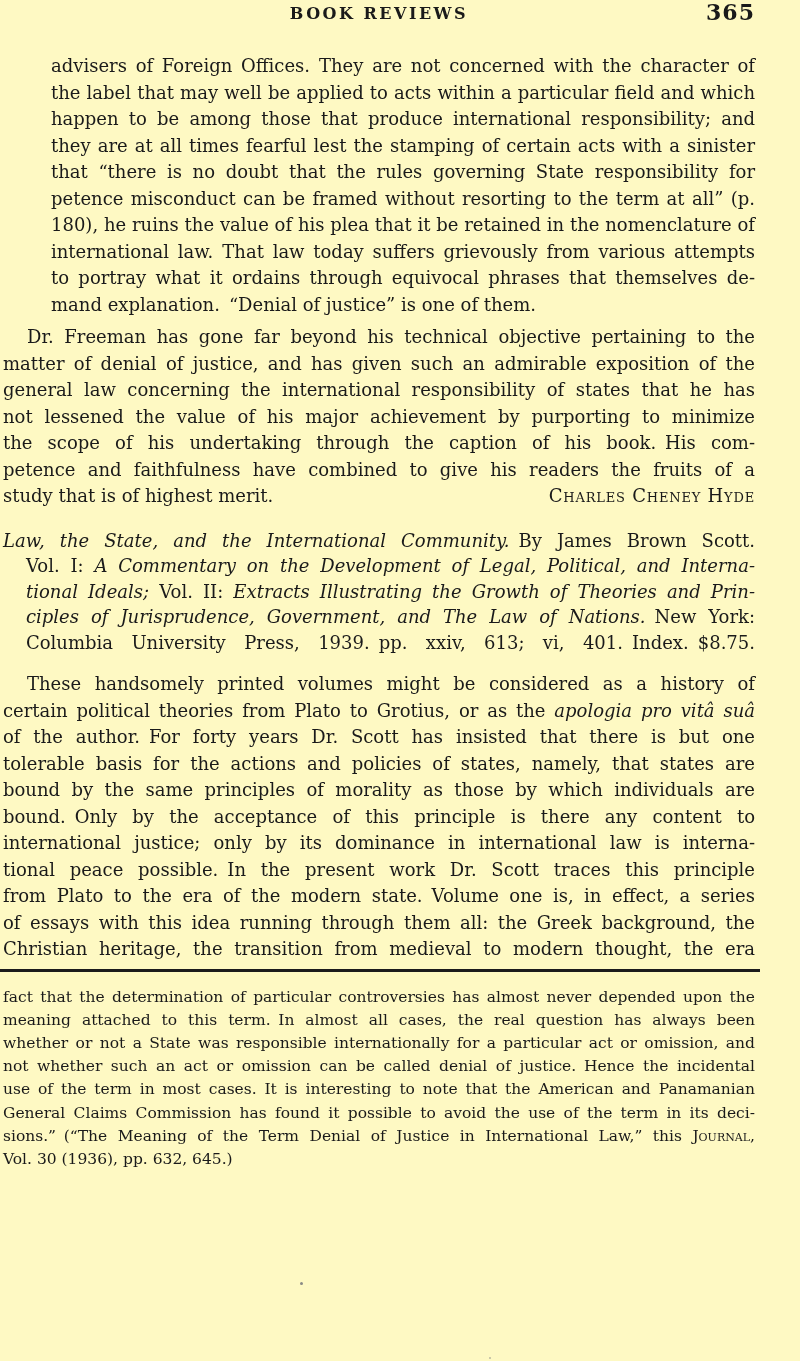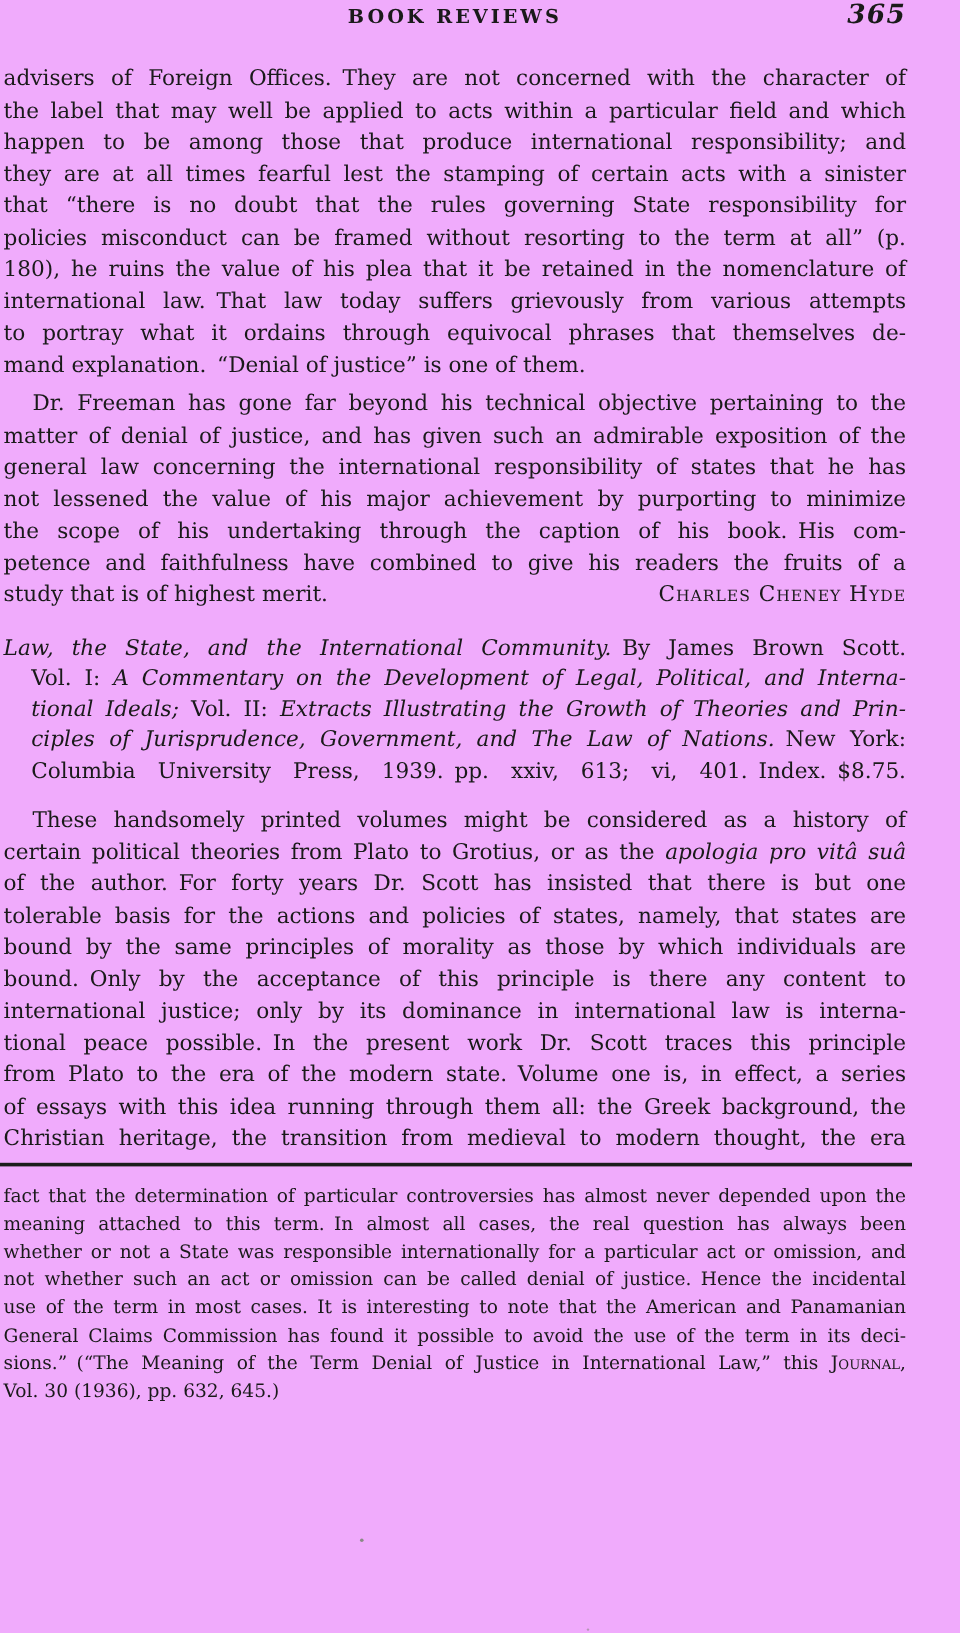--- a/index.html
+++ b/index.html
@@ -1,21 +1,21 @@
 <!DOCTYPE html>
 <html><head>
 <meta charset="utf-8">
 <style>
   html,body { margin:0; padding:0; background:#e8e8e6; }
   .page {
     position: relative;
     width: 800px;
     height: 1361px;
     margin: 0 auto;
-    background: #f0abfc;
+    background: #fef9c3;
     color: #1a1a1a;
     font-family: "DejaVu Serif", serif;
     overflow: hidden;
   }
   .column { padding: 0 45px 0 3px; }
 
   
   .header { position: relative; padding-top: 4px; height: 24px; }
   .running-title {
     display: block;
@@ -26,38 +26,37 @@
     line-height: 20px;
   }
   .page-number {
     position: absolute;
     top: 0;
     right: 0;
     font-weight: bold;
     font-size: 22px;
     line-height: 24px;
     letter-spacing: 1px;
-    font-style: italic;
   }
 
   
   .para { font-size: 18px; }
   .line {
     line-height: 26.5px;
     text-align: justify;
     text-align-last: justify;
     white-space: pre-wrap;
   }
   .line.noj { text-align: left; text-align-last: left; }
   .line.ind { text-indent: 24px; }
   .line.hang { padding-left: 23px; }
   .it { font-style: italic; }
   .sc { font-variant: small-caps; }
 
-  .para1 { margin-top: 25px; }
+  .para1 { margin-top: 25px; margin-left: 48px; }
   .para2 { margin-top: 6px; }
 
   .sigline {
     display: flex;
     justify-content: space-between;
     align-items: baseline;
     font-size: 18px;
     line-height: 26.5px;
   }
   .signature { letter-spacing: 0.8px; }
@@ -96,21 +95,21 @@
       <span class="running-title">BOOK REVIEWS</span>
       <span class="page-number">365</span>
     </div>
 
     <div class="para para1">
         <div class="line"><span>advisers of Foreign Offices. They are not concerned with the character of</span></div>
         <div class="line"><span>the label that may well be applied to acts within a particular field and which</span></div>
         <div class="line"><span>happen to be among those that produce international responsibility; and</span></div>
         <div class="line"><span>they are at all times fearful lest the stamping of certain acts with a sinister</span></div>
         <div class="line"><span>that “there is no doubt that the rules governing State responsibility for</span></div>
-        <div class="line"><span>policies misconduct can be framed without resorting to the term at all” (p.</span></div>
+        <div class="line"><span>petence misconduct can be framed without resorting to the term at all” (p.</span></div>
         <div class="line"><span>180), he ruins the value of his plea that it be retained in the nomenclature of</span></div>
         <div class="line"><span>international law. That law today suffers grievously from various attempts</span></div>
         <div class="line"><span>to portray what it ordains through equivocal phrases that themselves de-</span></div>
         <div class="line noj"><span>mand explanation. “Denial of justice” is one of them.</span></div>
       </div>
 
     <div class="para para2">
         <div class="line ind"><span>Dr. Freeman has gone far beyond his technical objective pertaining to the</span></div>
         <div class="line"><span>matter of denial of justice, and has given such an admirable exposition of the</span></div>
         <div class="line"><span>general law concerning the international responsibility of states that he has</span></div>

